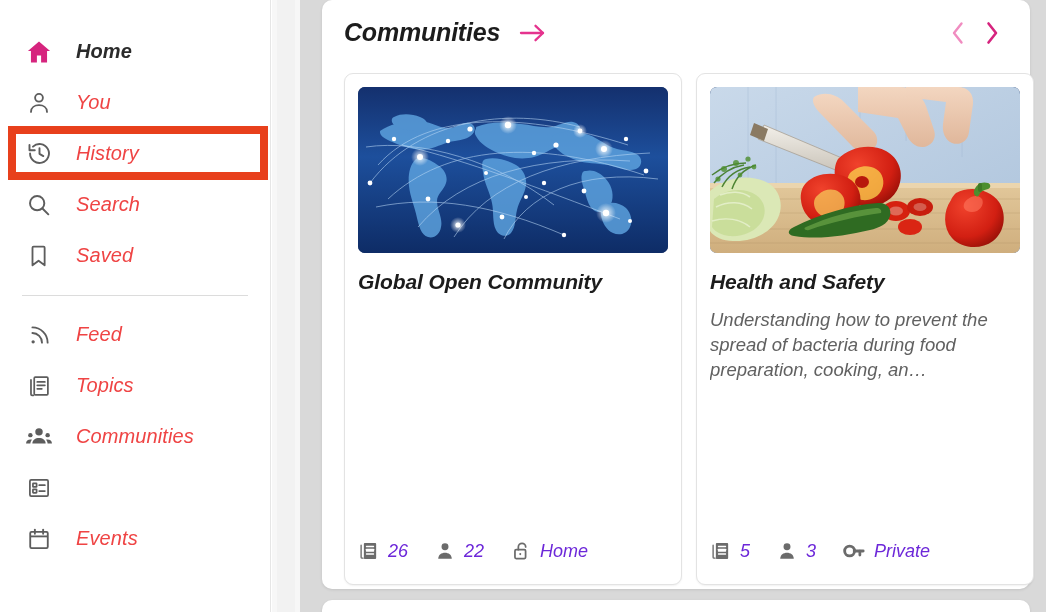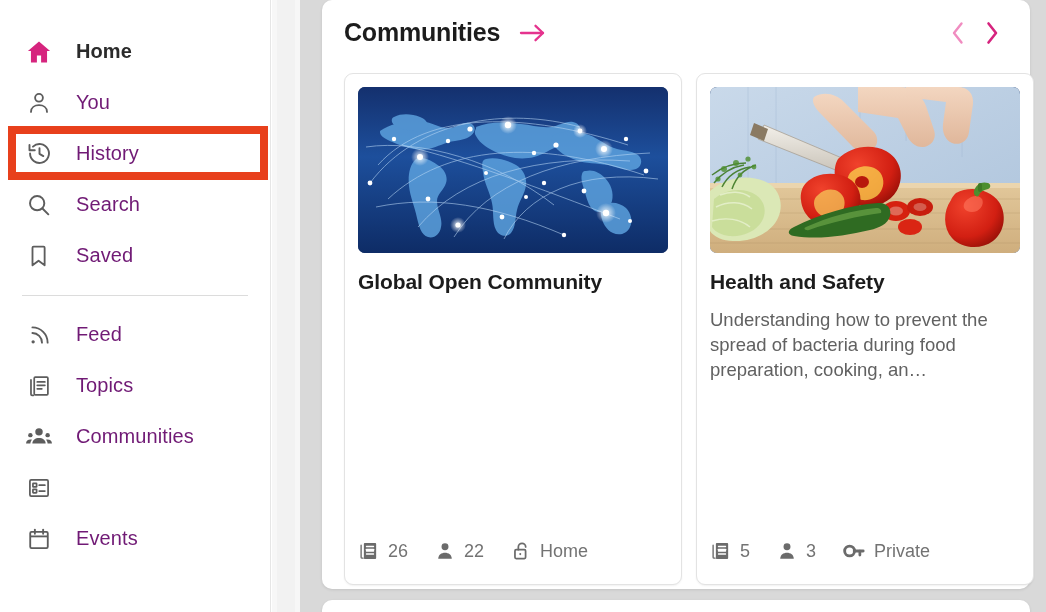--- a/index.html
+++ b/index.html
@@ -4,21 +4,21 @@
 <style>
   * { box-sizing: border-box; margin: 0; padding: 0; }
   html, body {
     width: 1046px; height: 612px;
     overflow: hidden;
     background: #ffffff;
     font-family: "Liberation Sans", sans-serif;
     -webkit-font-smoothing: antialiased;
   }
 
-  #root { position: relative; width: 1046px; height: 560px; }
+  #root { position: relative; width: 1046px; height: 560px; font-style: italic; }
 
   
   .top-pink-bar {
     position: absolute; left: 38px; top: 0;
     width: 105px; height: 4px;
     background: #e5338e;
     border-radius: 0 0 2px 2px;
   }
 
   
@@ -39,21 +39,21 @@
   }
   .nav-icon {
     width: 34px; height: 34px;
     display: flex; align-items: center; justify-content: center;
     flex: 0 0 34px;
     margin-right: 20px;
   }
   .nav-icon svg { display: block; }
   .nav-label {
     font-size: 20px;
-    color: #701a75;
+    color: #ef4444;
     letter-spacing: 0.1px;
     white-space: nowrap;
   }
   .nav-item.is-home .nav-label { color: #2b2b2b; font-weight: 600; }
 
   .nav-divider {
     height: 1px;
     background: #dcdcdc;
     margin: 14px 22px 13px 22px;
   }
@@ -180,21 +180,21 @@
     display: flex; align-items: center;
     margin-right: 26px;
   }
   .meta-group:last-child { margin-right: 0; }
   .meta-icon {
     display: flex; align-items: center; justify-content: center;
     margin-right: 8px;
   }
   .meta-text {
     font-size: 18px;
-    color: #737373;
+    color: #6d28d9;
   }
 </style>
 </head>
 <body>
 
 <div id="root">
 
   <div class="top-pink-bar"></div>
 
   <nav class="sidebar">

